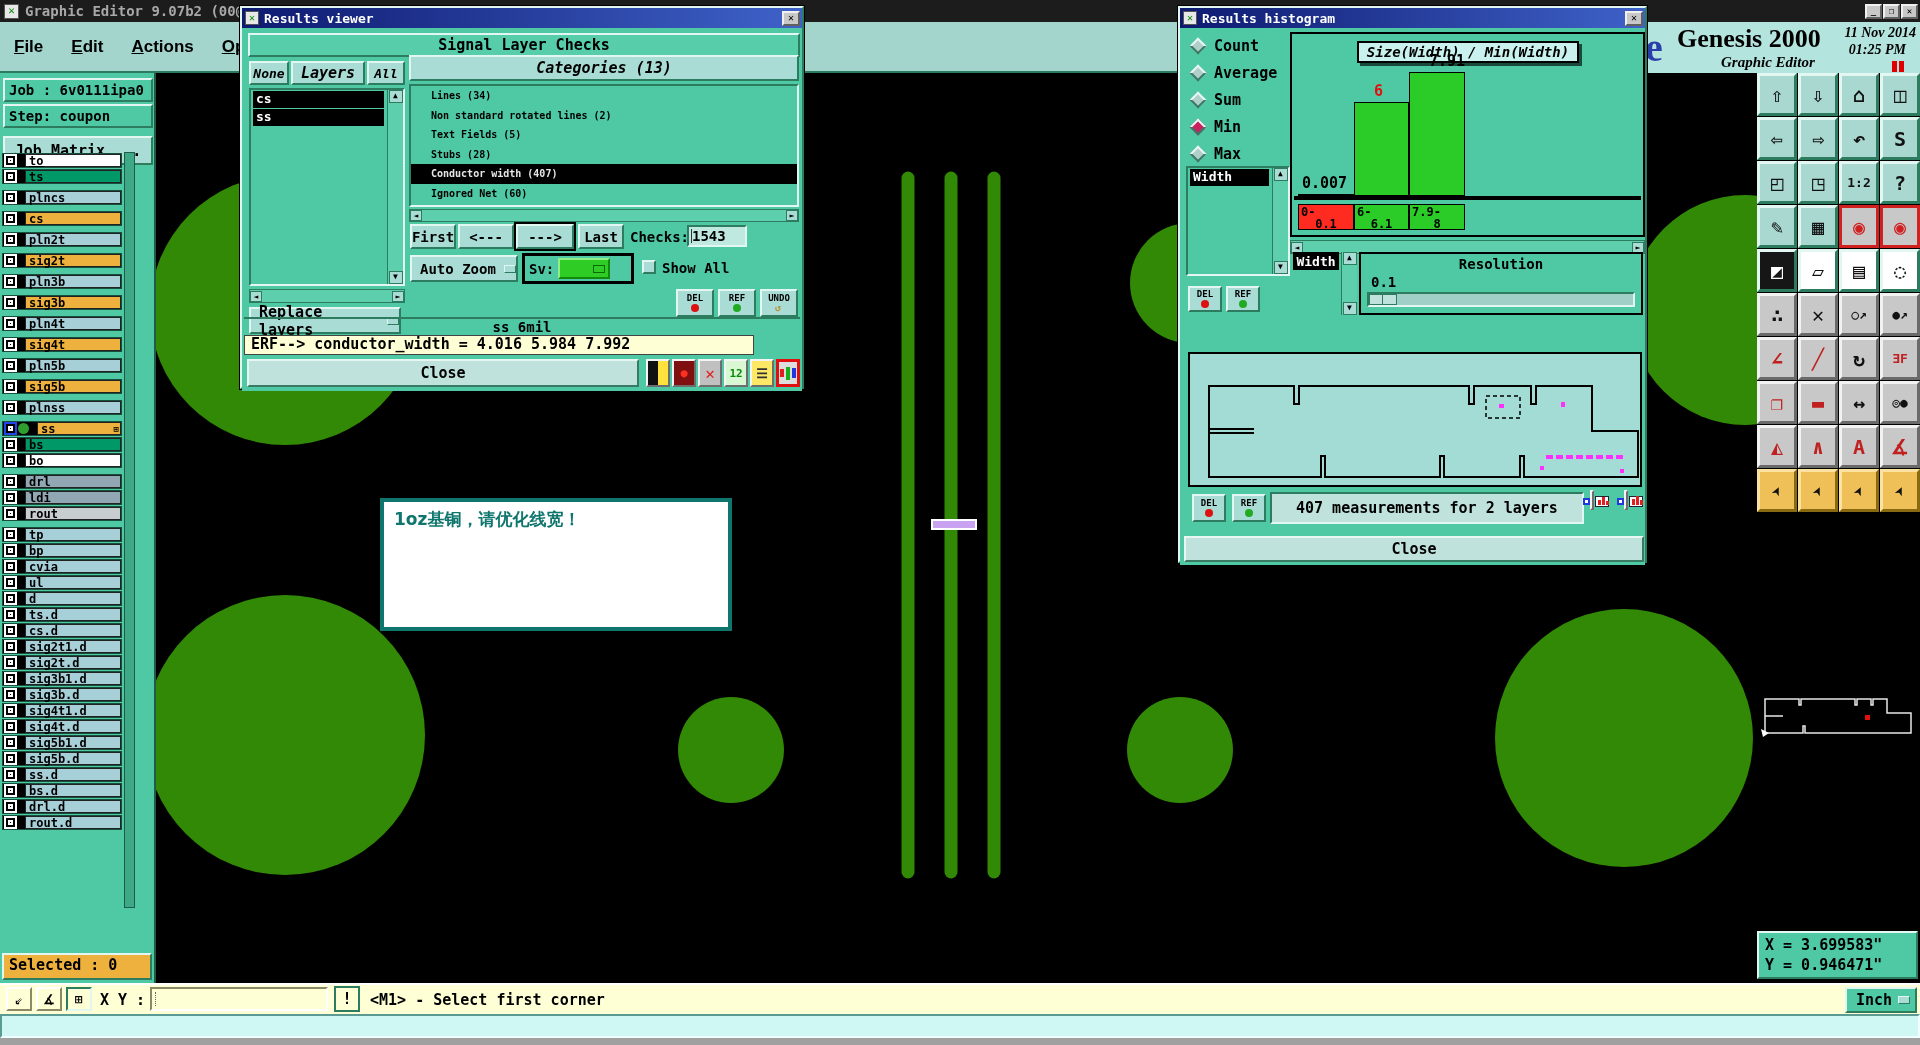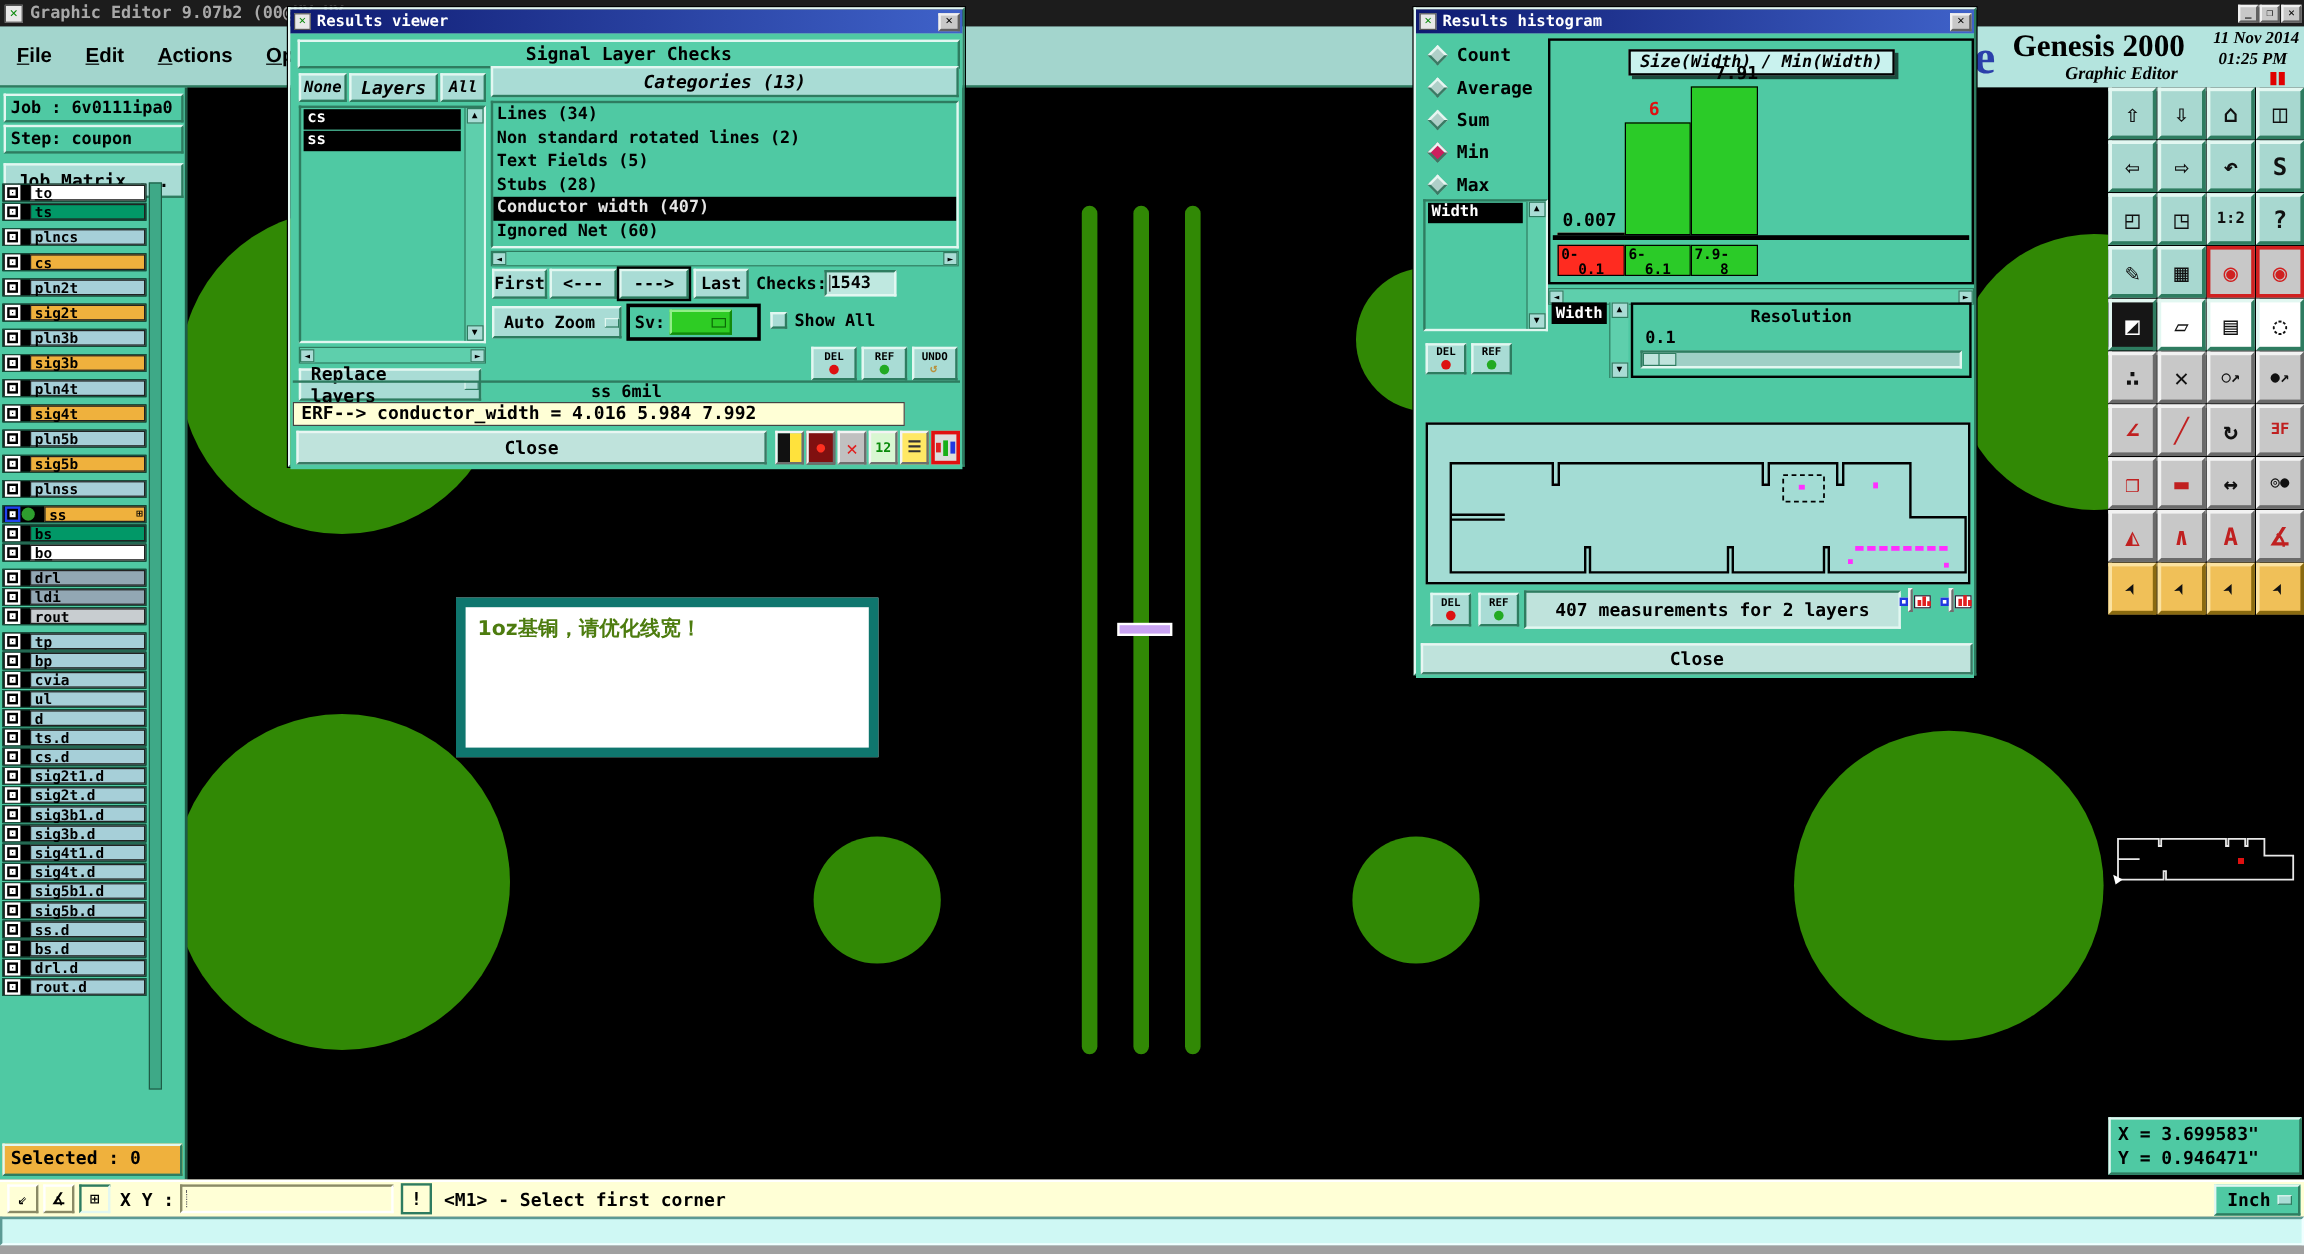--- a/index.html
+++ b/index.html
@@ -44,42 +44,42 @@
   .ldot { width:11px; height:11px; border-radius:50%; background:#2E9E2E; margin-left:1px; flex:none; }
   .llab { flex:1; height:100%; margin-left:8px; font-size:12px; line-height:13px; padding-left:3px; border:1px solid #222; display:flex; }
   .llab .bdg { margin-left:auto; margin-right:1px; font-size:9px; }
   .llab.white{background:#FFF;text-decoration:underline;} .llab.green{background:#019867;} .llab.blue{background:#A6CFD8;}
   .llab.orange{background:#EFB13D;} .llab.gray{background:#92A7B4;} .llab.lightgray{background:#C8CDD0;}
   #lscroll { position:absolute; left:124px; top:79px; width:11px; height:756px; background:#3EA987; border:1px solid #1E5C46; }
   #selected-box { left:2px; top:953px; width:150px; height:27px; background:#EFB13D; padding-left:5px; font-size:15px; line-height:21px; }
 
   
   #canvas { left:156px; top:73px; width:1601px; height:885px; background:#000; overflow:hidden; }
-  #note { position:absolute; left:224px; top:425px; width:352px; height:133px; background:#FFF; border:8px solid #0f766e; padding:6px 10px; font-family:"DejaVu Sans",sans-serif; font-size:17px; color:#4d7c0f; }
+  #note { position:absolute; left:224px; top:425px; width:352px; height:133px; background:#FFF; border:4px solid #0f766e; padding:6px 10px; font-family:"DejaVu Sans",sans-serif; font-size:17px; color:#0f766e; }
 
   
   .dlg { box-shadow:0 0 0 1px #000; }
   .dtitle { height:20px; background:linear-gradient(90deg,#0E1A70,#3F62C9); display:flex; align-items:center; color:#FFF; font-size:13px; }
   .dtitle .xicon { width:14px; height:14px; margin:0 5px 0 3px; line-height:11px; font-size:10px; }
   .dclose { margin-left:auto; margin-right:2px; width:18px; height:15px; background:#C8C8C8; border:2px solid; border-color:#F0F0F0 #606060 #606060 #F0F0F0; color:#000; font-size:10px; line-height:10px; text-align:center; }
   .dbody { position:relative; background:#4FC9A3; }
   .hscroll { background:#5ECFAC; border:1px solid #2E7C60; display:flex; justify-content:space-between; align-items:center; }
   .hscroll i, .vscr i { font-style:normal; font-size:8px; background:#A9DCD5; border:1px solid #2E7C60; width:12px; height:11px; line-height:9px; text-align:center; }
   .vscr { background:#5ECFAC; border-left:1px solid #2E7C60; display:flex; flex-direction:column; justify-content:space-between; align-items:center; }
   .vscr i { width:14px; height:13px; }
   .blackrow { background:#000; color:#FFF; }
   .ddtab { display:inline-block; width:12px; height:8px; background:#A9DCD5; border:1px solid; border-color:#E2F7F1 #2E7C60 #2E7C60 #E2F7F1; margin-left:8px; }
   .minib { font-size:9px; line-height:9px; flex-direction:column; }
   .minib b { display:block; width:8px; height:8px; border-radius:50%; margin-top:1px; }
   .dotred b { background:#DD1111; } .dotgrn b { background:#22AA22; }
 
   
   #viewer { left:240px; top:6px; width:564px; height:383px; }
   #v-body { height:363px; }
-  .cat-row { height:19.5px; font-size:14px; padding-left:3px; line-height:19px; white-space:nowrap; }
+  .cat-row { height:19.5px; font-size:10px; padding-left:20px; line-height:19px; white-space:nowrap; }
   .cat-row.sel { background:#000; color:#e5e5e5; }
   .vlayer-row { height:17px; background:#000; color:#FFF; font-size:13px; line-height:16px; padding-left:3px; margin:1px 2px 1px 2px; }
   #erf-bar { background:#FFFFD6; border:1px solid #444; font-size:15px; line-height:17px; padding-left:6px; white-space:nowrap; }
   .ic25 { width:24px; height:28px; margin-left:2px; position:relative; overflow:hidden; }
   .swatch { width:52px; height:21px; background:#2ECC24; border:2px solid; border-color:#90EE88 #128A0C #128A0C #90EE88; display:flex; align-items:center; justify-content:flex-end; }
   .swatch s { display:block; width:12px; height:8px; background:#2ECC24; border:1px solid #0A6A06; margin-right:3px; }
 
   
   #histo { left:1178px; top:6px; width:469px; height:557px; }
   #h-body { height:537px; }

